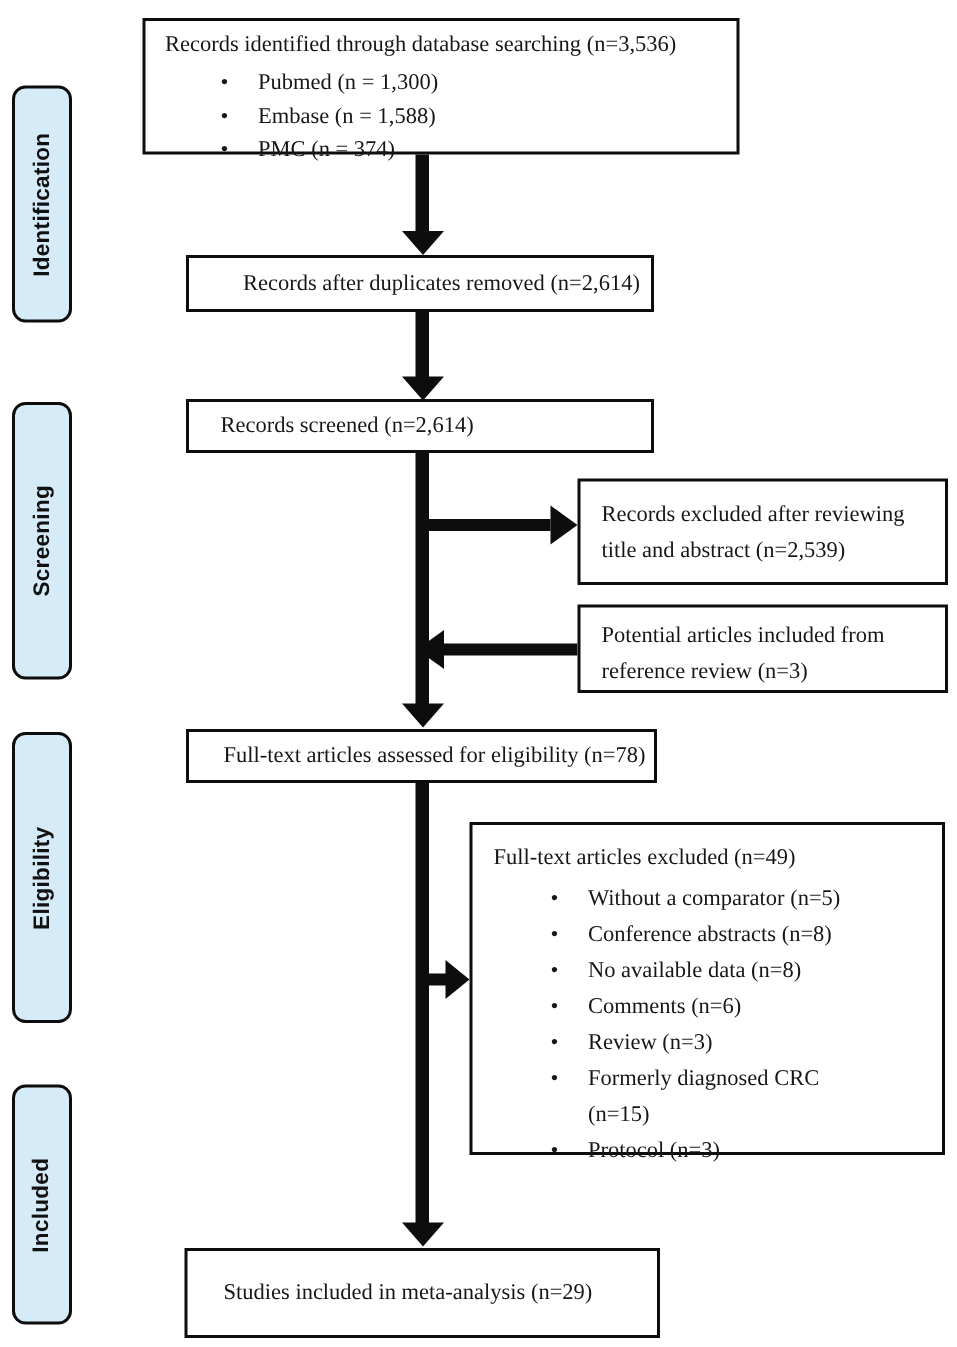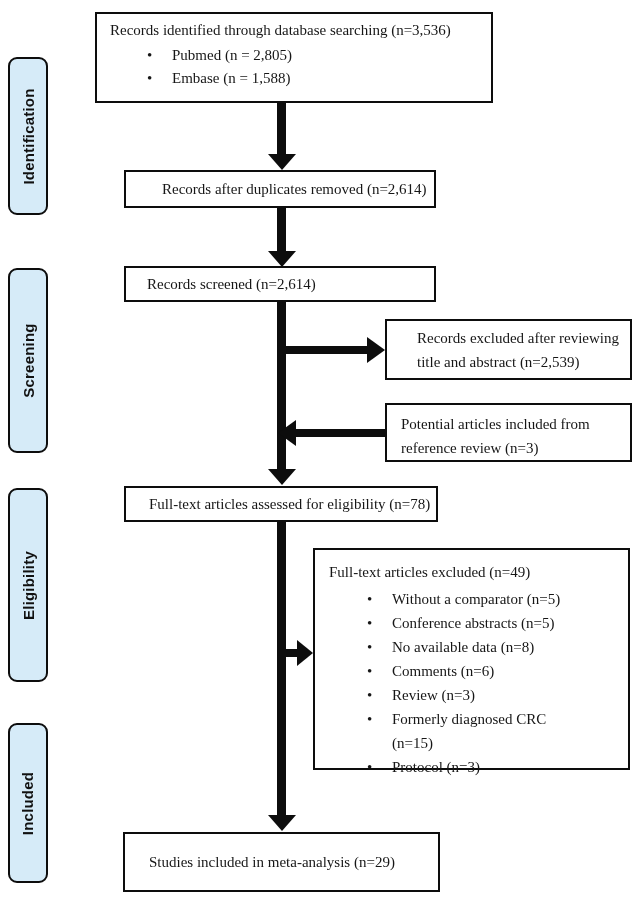--- a/index.html
+++ b/index.html
@@ -65,22 +65,23 @@
   <div class="stage" style="top:488px; height:194px;">
     <span>Eligibility</span>
   </div>
   <div class="stage" style="top:723px; height:160px;">
     <span>Included</span>
   </div>
 
   <div class="fbox" style="left:95px; top:12px; width:398px; height:91px; padding:5px 8px 0 13px;">
     <div class="nowrap">Records identified through database searching (n=3,536)</div>
     <ul>
-      <li class="nowrap">Pubmed (n = 2,805)</li>
+      <li class="nowrap">Pubmed (n = 1,300)</li>
       <li class="nowrap">Embase (n = 1,588)</li>
+      <li class="nowrap">PMC (n = 374)</li>
     </ul>
   </div>
 
   <div class="vshaft" style="top:103px; height:52px;"></div>
   <div class="head-down" style="top:154px;"></div>
 
   <div class="fbox center-left" style="left:124px; top:170px; width:312px; height:38px; padding-left:36px;">
     <span class="nowrap">Records after duplicates removed (n=2,614)</span>
   </div>
 
@@ -90,21 +91,21 @@
   <div class="fbox center-left" style="left:124px; top:266px; width:312px; height:36px; padding-left:21px;">
     <span class="nowrap">Records screened (n=2,614)</span>
   </div>
 
   <div class="vshaft" style="top:302px; height:168px;"></div>
   <div class="head-down" style="top:469px;"></div>
 
   <div class="hshaft" style="left:282px; top:346px; width:85px;"></div>
   <div class="head-right" style="left:367px; top:337px;"></div>
 
-  <div class="fbox center-left" style="left:385px; top:319px; width:247px; height:61px; padding:0 8px 0 30px; line-height:24px;">
+  <div class="fbox center-left" style="left:385px; top:319px; width:247px; height:71px; padding:0 8px 0 14px; line-height:24px;">
     <span>Records excluded after reviewing title and abstract (n=2,539)</span>
   </div>
 
   <div class="hshaft" style="left:296px; top:429px; width:89px;"></div>
   <div class="head-left" style="left:278px; top:420px;"></div>
 
   <div class="fbox center-left" style="left:385px; top:403px; width:247px; height:59px; padding:0 8px 0 14px; line-height:24px;align-items:flex-end;">
     <span>Potential articles included from reference review (n=3)</span>
   </div>
 
@@ -115,21 +116,21 @@
   <div class="vshaft" style="top:522px; height:294px;"></div>
   <div class="head-down" style="top:815px;"></div>
 
   <div class="hshaft" style="left:282px; top:649px; width:16px;"></div>
   <div class="head-right" style="left:297px; top:640px; border-left-width:16px;"></div>
 
   <div class="fbox bigbox" style="left:313px; top:548px; width:317px; height:222px; padding:11px 6px 0 14px;">
     <div>Full-text articles excluded (n=49)</div>
     <ul>
       <li>Without a comparator (n=5)</li>
-      <li>Conference abstracts (n=5)</li>
+      <li>Conference abstracts (n=8)</li>
       <li>No available data (n=8)</li>
       <li>Comments (n=6)</li>
       <li>Review (n=3)</li>
       <li>Formerly diagnosed CRC (n=15)</li>
       <li>Protocol (n=3)</li>
     </ul>
   </div>
 
   <div class="fbox center-left" style="left:123px; top:832px; width:317px; height:60px; padding-left:24px;">
     <span class="nowrap">Studies included in meta-analysis (n=29)</span>

